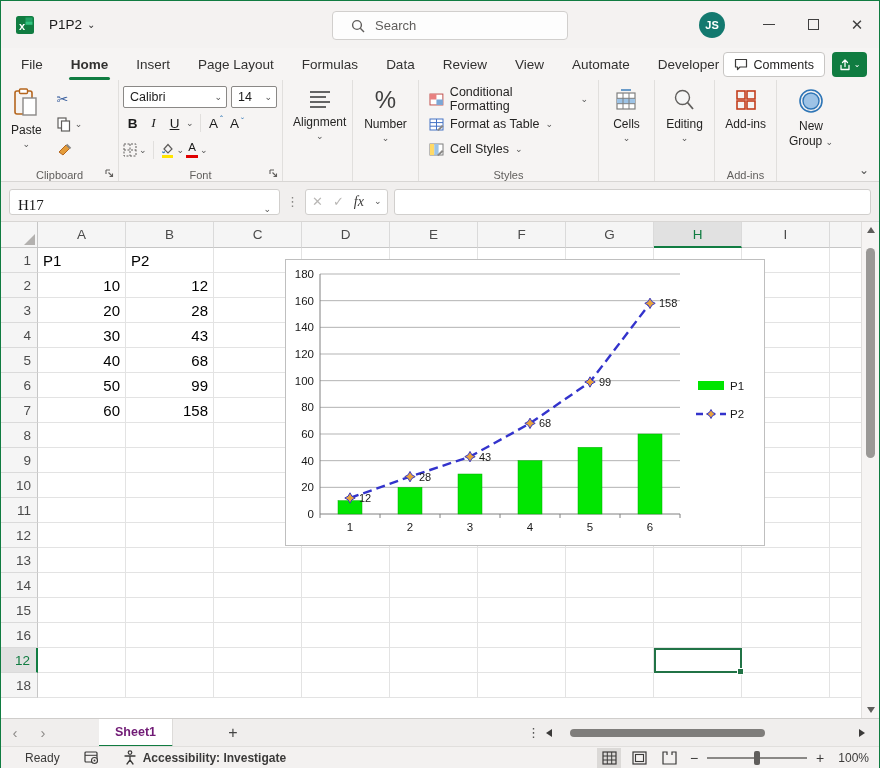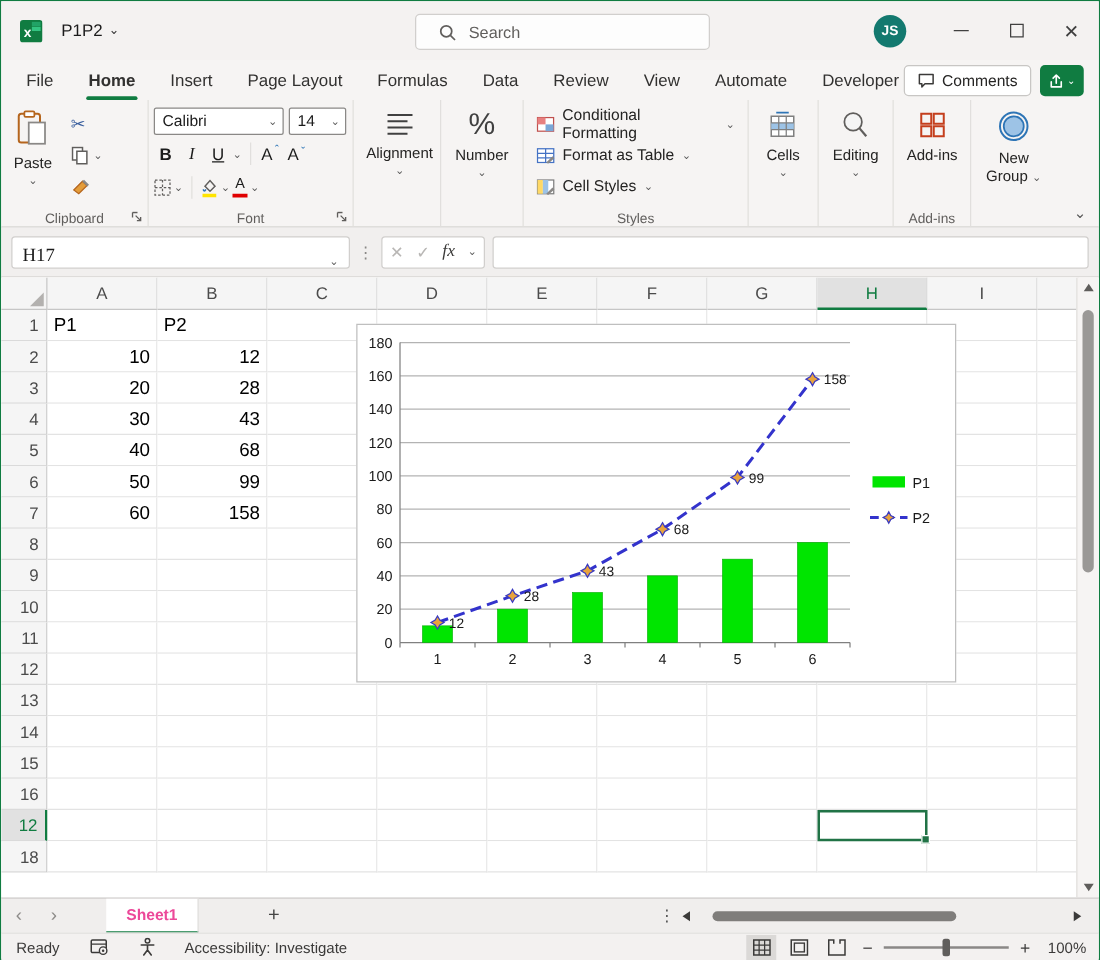--- a/index.html
+++ b/index.html
@@ -88,34 +88,34 @@
   .selbox .handle { position:absolute; right:-4px; bottom:-4px; width:7px; height:7px; background:#217346; border:1.5px solid #fff; }
   .chartbox { position:absolute; left:284px; top:37px; width:480px; height:287px; background:#fff; border:1px solid #bfbfbf; }
   .vscroll { position:absolute; right:0; top:0; bottom:0; width:18px; background:#f6f4f3; border-left:1px solid #e1dfdd; }
   .vscroll .up { position:absolute; top:5px; left:5px; width:0; height:0; border-left:4.5px solid transparent; border-right:4.5px solid transparent; border-bottom:6px solid #5f5d5b; }
   .vscroll .down { position:absolute; bottom:5px; left:5px; width:0; height:0; border-left:4.5px solid transparent; border-right:4.5px solid transparent; border-top:6px solid #5f5d5b; }
   .vscroll .thumb { position:absolute; top:26px; left:4px; width:9px; height:210px; background:#9a9896; border-radius:5px; }
 
   
   .sheetbar { height:28px; background:#f0eeed; border-top:1px solid #cfcdcb; display:flex; align-items:center; position:relative; flex:none; }
   .nav-arrow { width:28px; text-align:center; color:#8d8b89; font-size:15px; }
-  .sheet-tab { margin-left:28px; height:28px; background:#fff; padding:0 16px; display:flex; align-items:center; font-size:12.5px; font-weight:bold; color:#ec4899; border-bottom:2.5px solid #107c41; border-right:1px solid #dddbd9; }
+  .sheet-tab { margin-left:42px; height:28px; background:#fff; padding:0 16px; display:flex; align-items:center; font-size:12.5px; font-weight:bold; color:#701a75; border-bottom:2.5px solid #107c41; border-right:1px solid #dddbd9; }
   .addsheet { margin-left:48px; font-size:16px; color:#444; width:24px; text-align:center; }
   .sheet-dots { position:absolute; left:526px; color:#555; font-size:13px; }
   .hscroll { position:absolute; left:545px; right:14px; top:9px; height:10px; display:flex; align-items:center; }
   .hscroll .left { width:0; height:0; border-top:4.5px solid transparent; border-bottom:4.5px solid transparent; border-right:6px solid #3b3a39; }
   .hscroll .right { position:absolute; right:0; width:0; height:0; border-top:4.5px solid transparent; border-bottom:4.5px solid transparent; border-left:6px solid #3b3a39; }
   .hscroll .track { position:absolute; left:14px; right:14px; height:8px; }
   .hscroll .thumb { position:absolute; left:10px; width:195px; height:8px; background:#7f7d7b; border-radius:4px; }
 
   
   .statusbar { height:22px; background:#f3f1f0; border-top:1px solid #e1dfdd; display:flex; align-items:center; font-size:12px; color:#3b3a39; position:relative; flex:none; }
-  .ready { margin-left:12px; }
+  .ready { margin-left:24px; }
   .sb-icon { margin-left:24px; display:flex; align-items:center; }
-  .acc-label { font-weight:normal; margin-left:23px; }
+  .acc-label { font-weight:bold; margin-left:6px; }
   .sb-right { position:absolute; right:10px; display:flex; align-items:center; gap:6px; }
   .viewbtn { width:24px; height:20px; display:flex; align-items:center; justify-content:center; }
   .viewbtn.active { background:#dbd9d7; }
   .zoom-minus,.zoom-plus { font-size:14px; color:#3b3a39; width:14px; text-align:center; }
   .zoom-slider { position:relative; width:100px; height:14px; }
   .zoom-slider .line { position:absolute; top:6.5px; left:0; right:0; height:1.5px; background:#8a8886; }
   .zoom-slider .sthumb { position:absolute; top:0; left:47px; width:6px; height:14px; background:#605e5c; border-radius:2px; }
   .zoom-pct { width:36px; text-align:right; }
 
   svg text.ax { font-family:"Liberation Sans","DejaVu Sans",sans-serif; font-size:11.5px; fill:#1a1a1a; }

